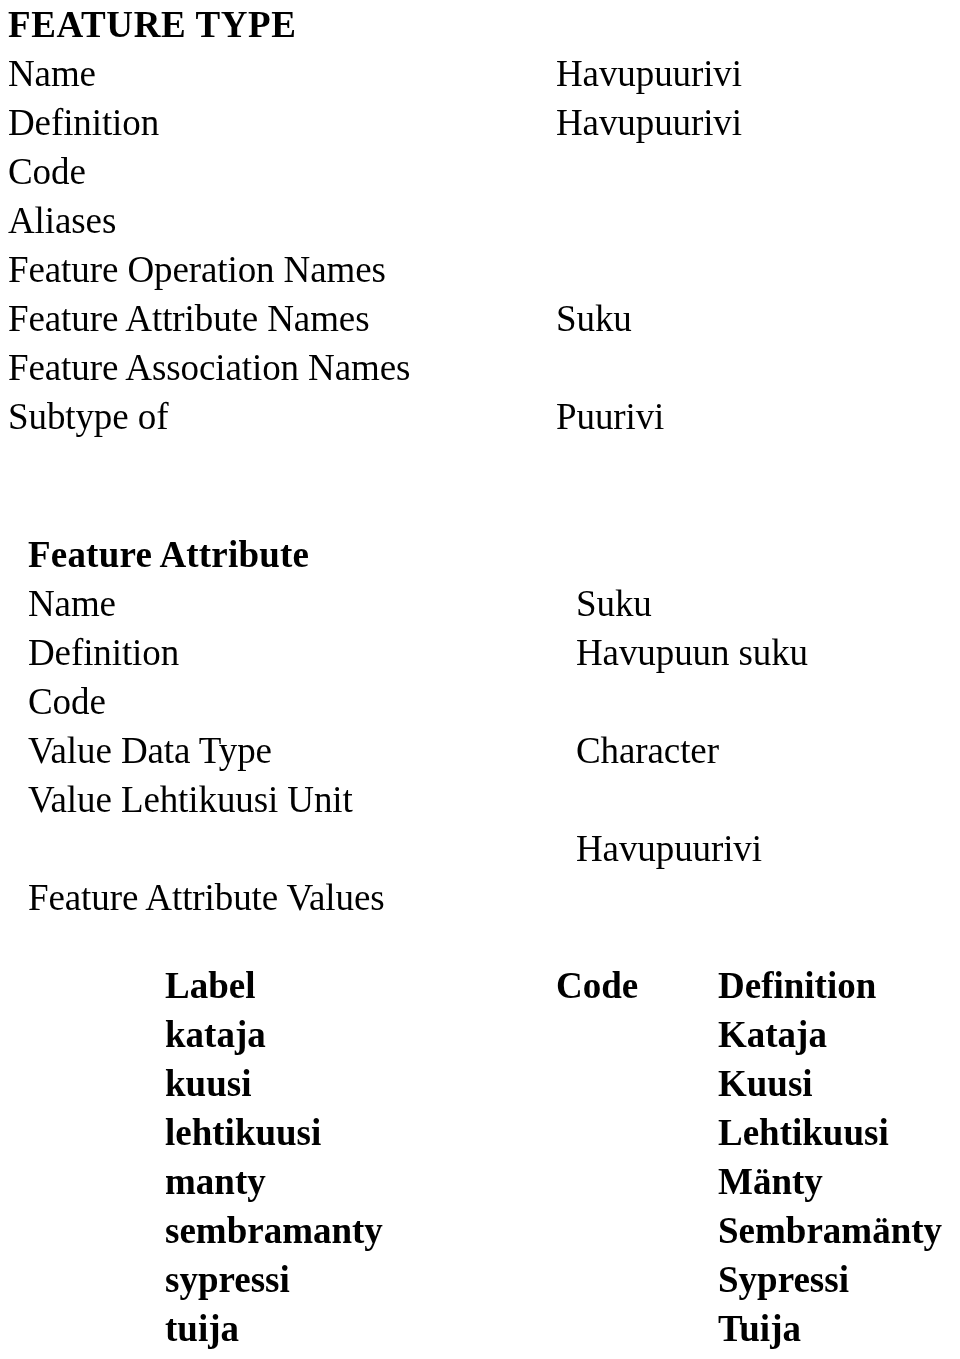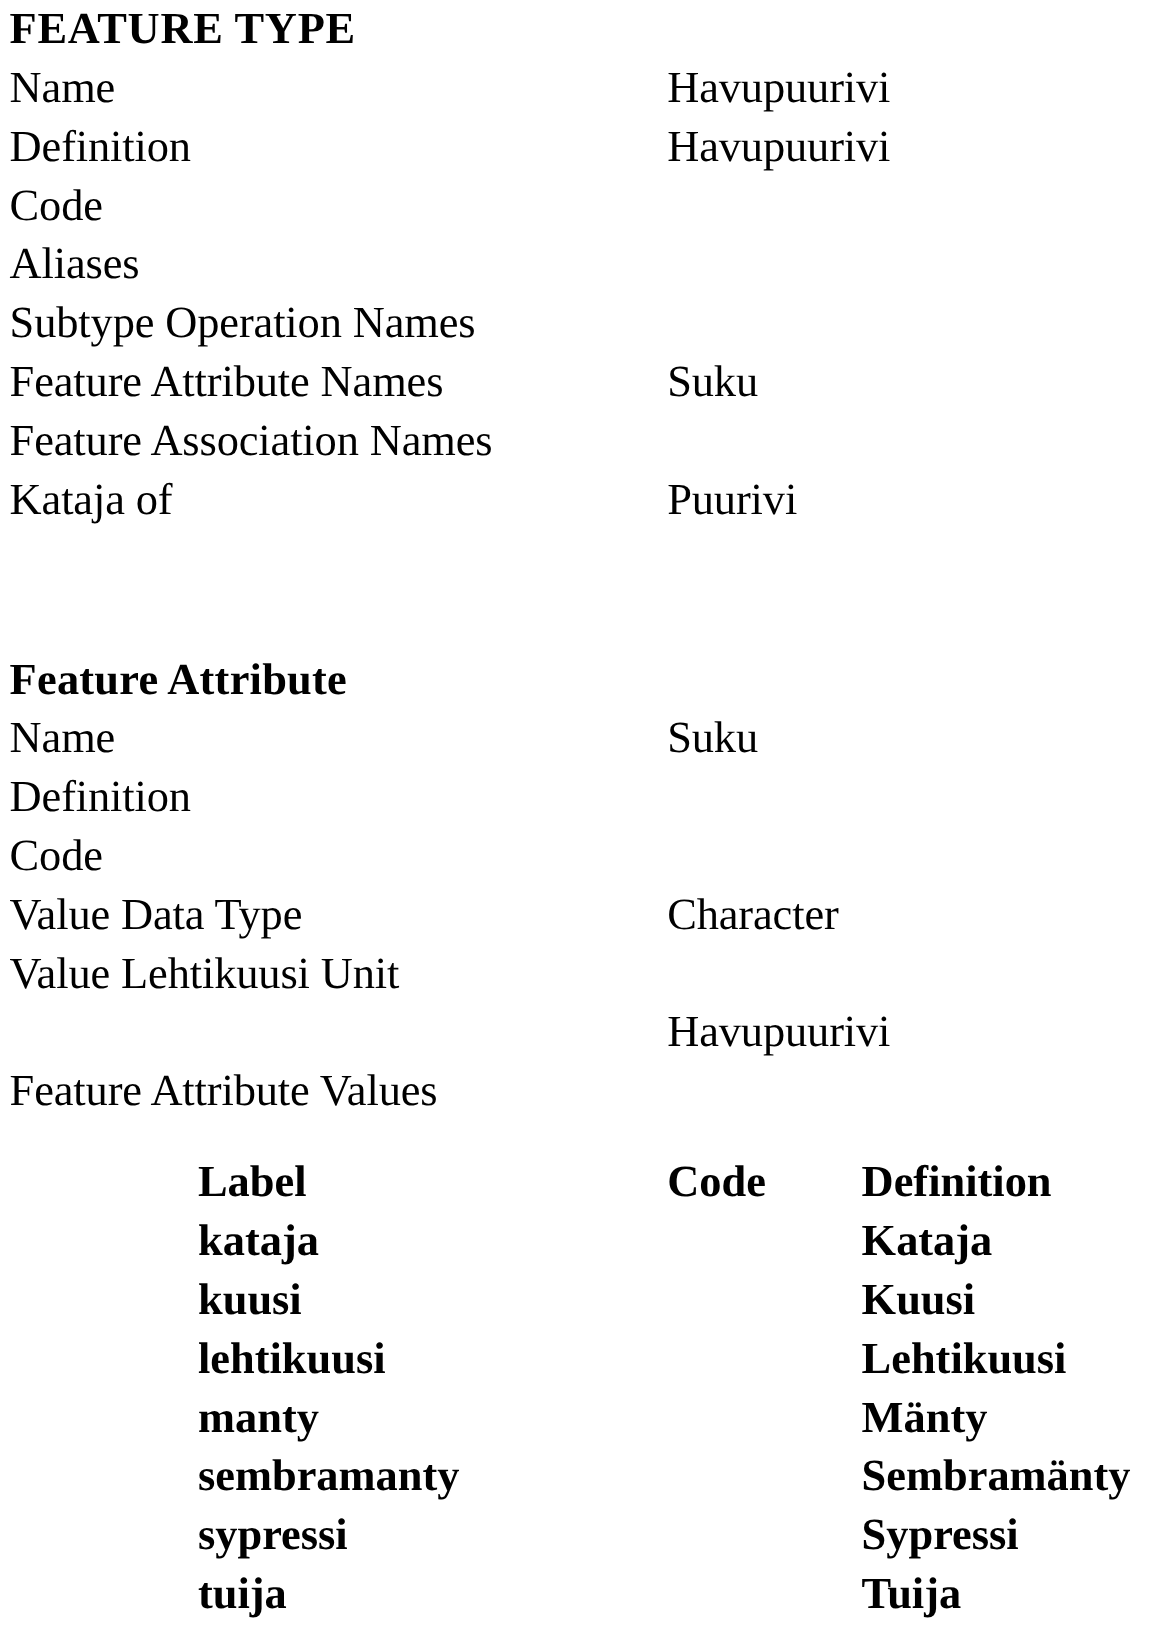--- a/index.html
+++ b/index.html
@@ -111,47 +111,48 @@
     </div>
     <div class="row">
       <span class="lbl">Code</span>
       <span class="val empty"></span>
     </div>
     <div class="row">
       <span class="lbl">Aliases</span>
       <span class="val empty"></span>
     </div>
     <div class="row">
-      <span class="lbl">Subtype Operation Names</span>
+      <span class="lbl">Feature Operation Names</span>
       <span class="val empty"></span>
     </div>
     <div class="row">
       <span class="lbl">Feature Attribute Names</span>
       <span class="val">Suku</span>
     </div>
     <div class="row">
       <span class="lbl">Feature Association Names</span>
       <span class="val empty"></span>
     </div>
     <div class="row">
-      <span class="lbl">Kataja of</span>
+      <span class="lbl">Subtype of</span>
       <span class="val">Puurivi</span>
     </div>
   </div>
 
-  <div class="rec-block" id="block-1" style="top:542px;">
+  <div class="rec-block" id="block-1" style="top:530px;margin-left:20px;">
     <div class="row">
       <span class="heading">Feature Attribute</span>
     </div>
     <div class="row">
       <span class="lbl">Name</span>
       <span class="val">Suku</span>
     </div>
     <div class="row">
       <span class="lbl">Definition</span>
+      <span class="val">Havupuun suku</span>
     </div>
     <div class="row">
       <span class="lbl">Code</span>
       <span class="val empty"></span>
     </div>
     <div class="row">
       <span class="lbl">Value Data Type</span>
       <span class="val">Character</span>
     </div>
     <div class="row">

